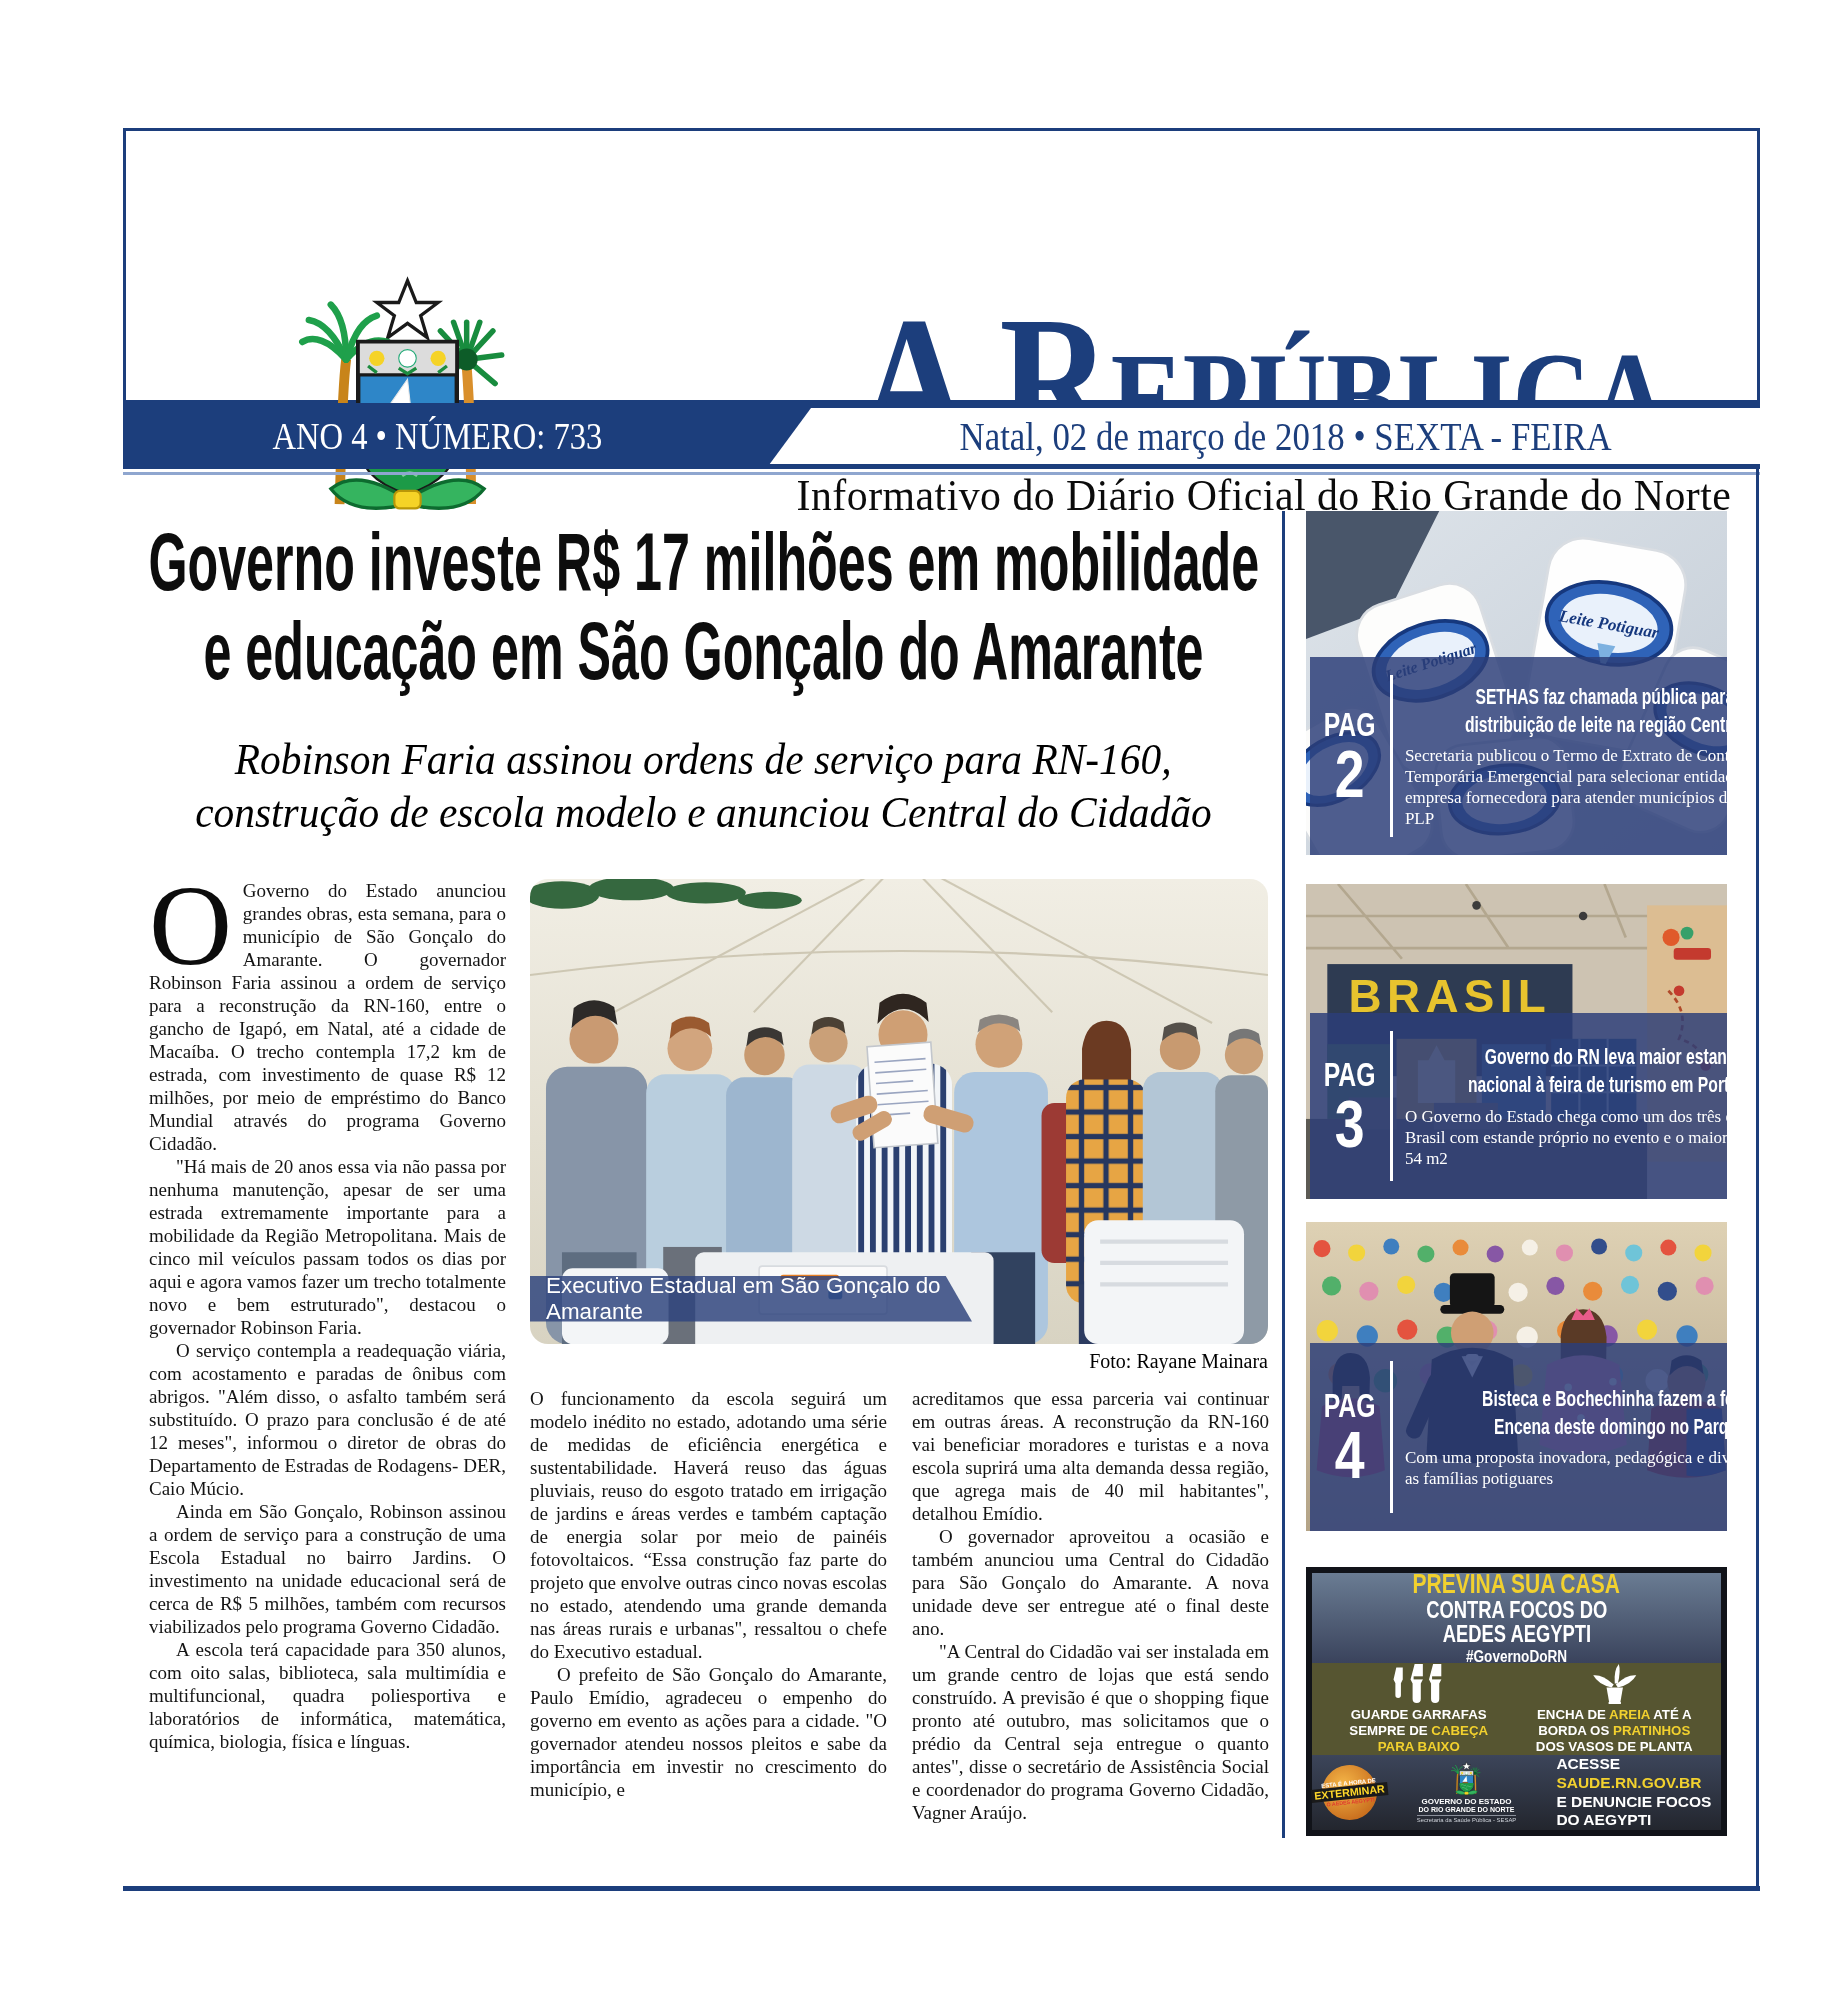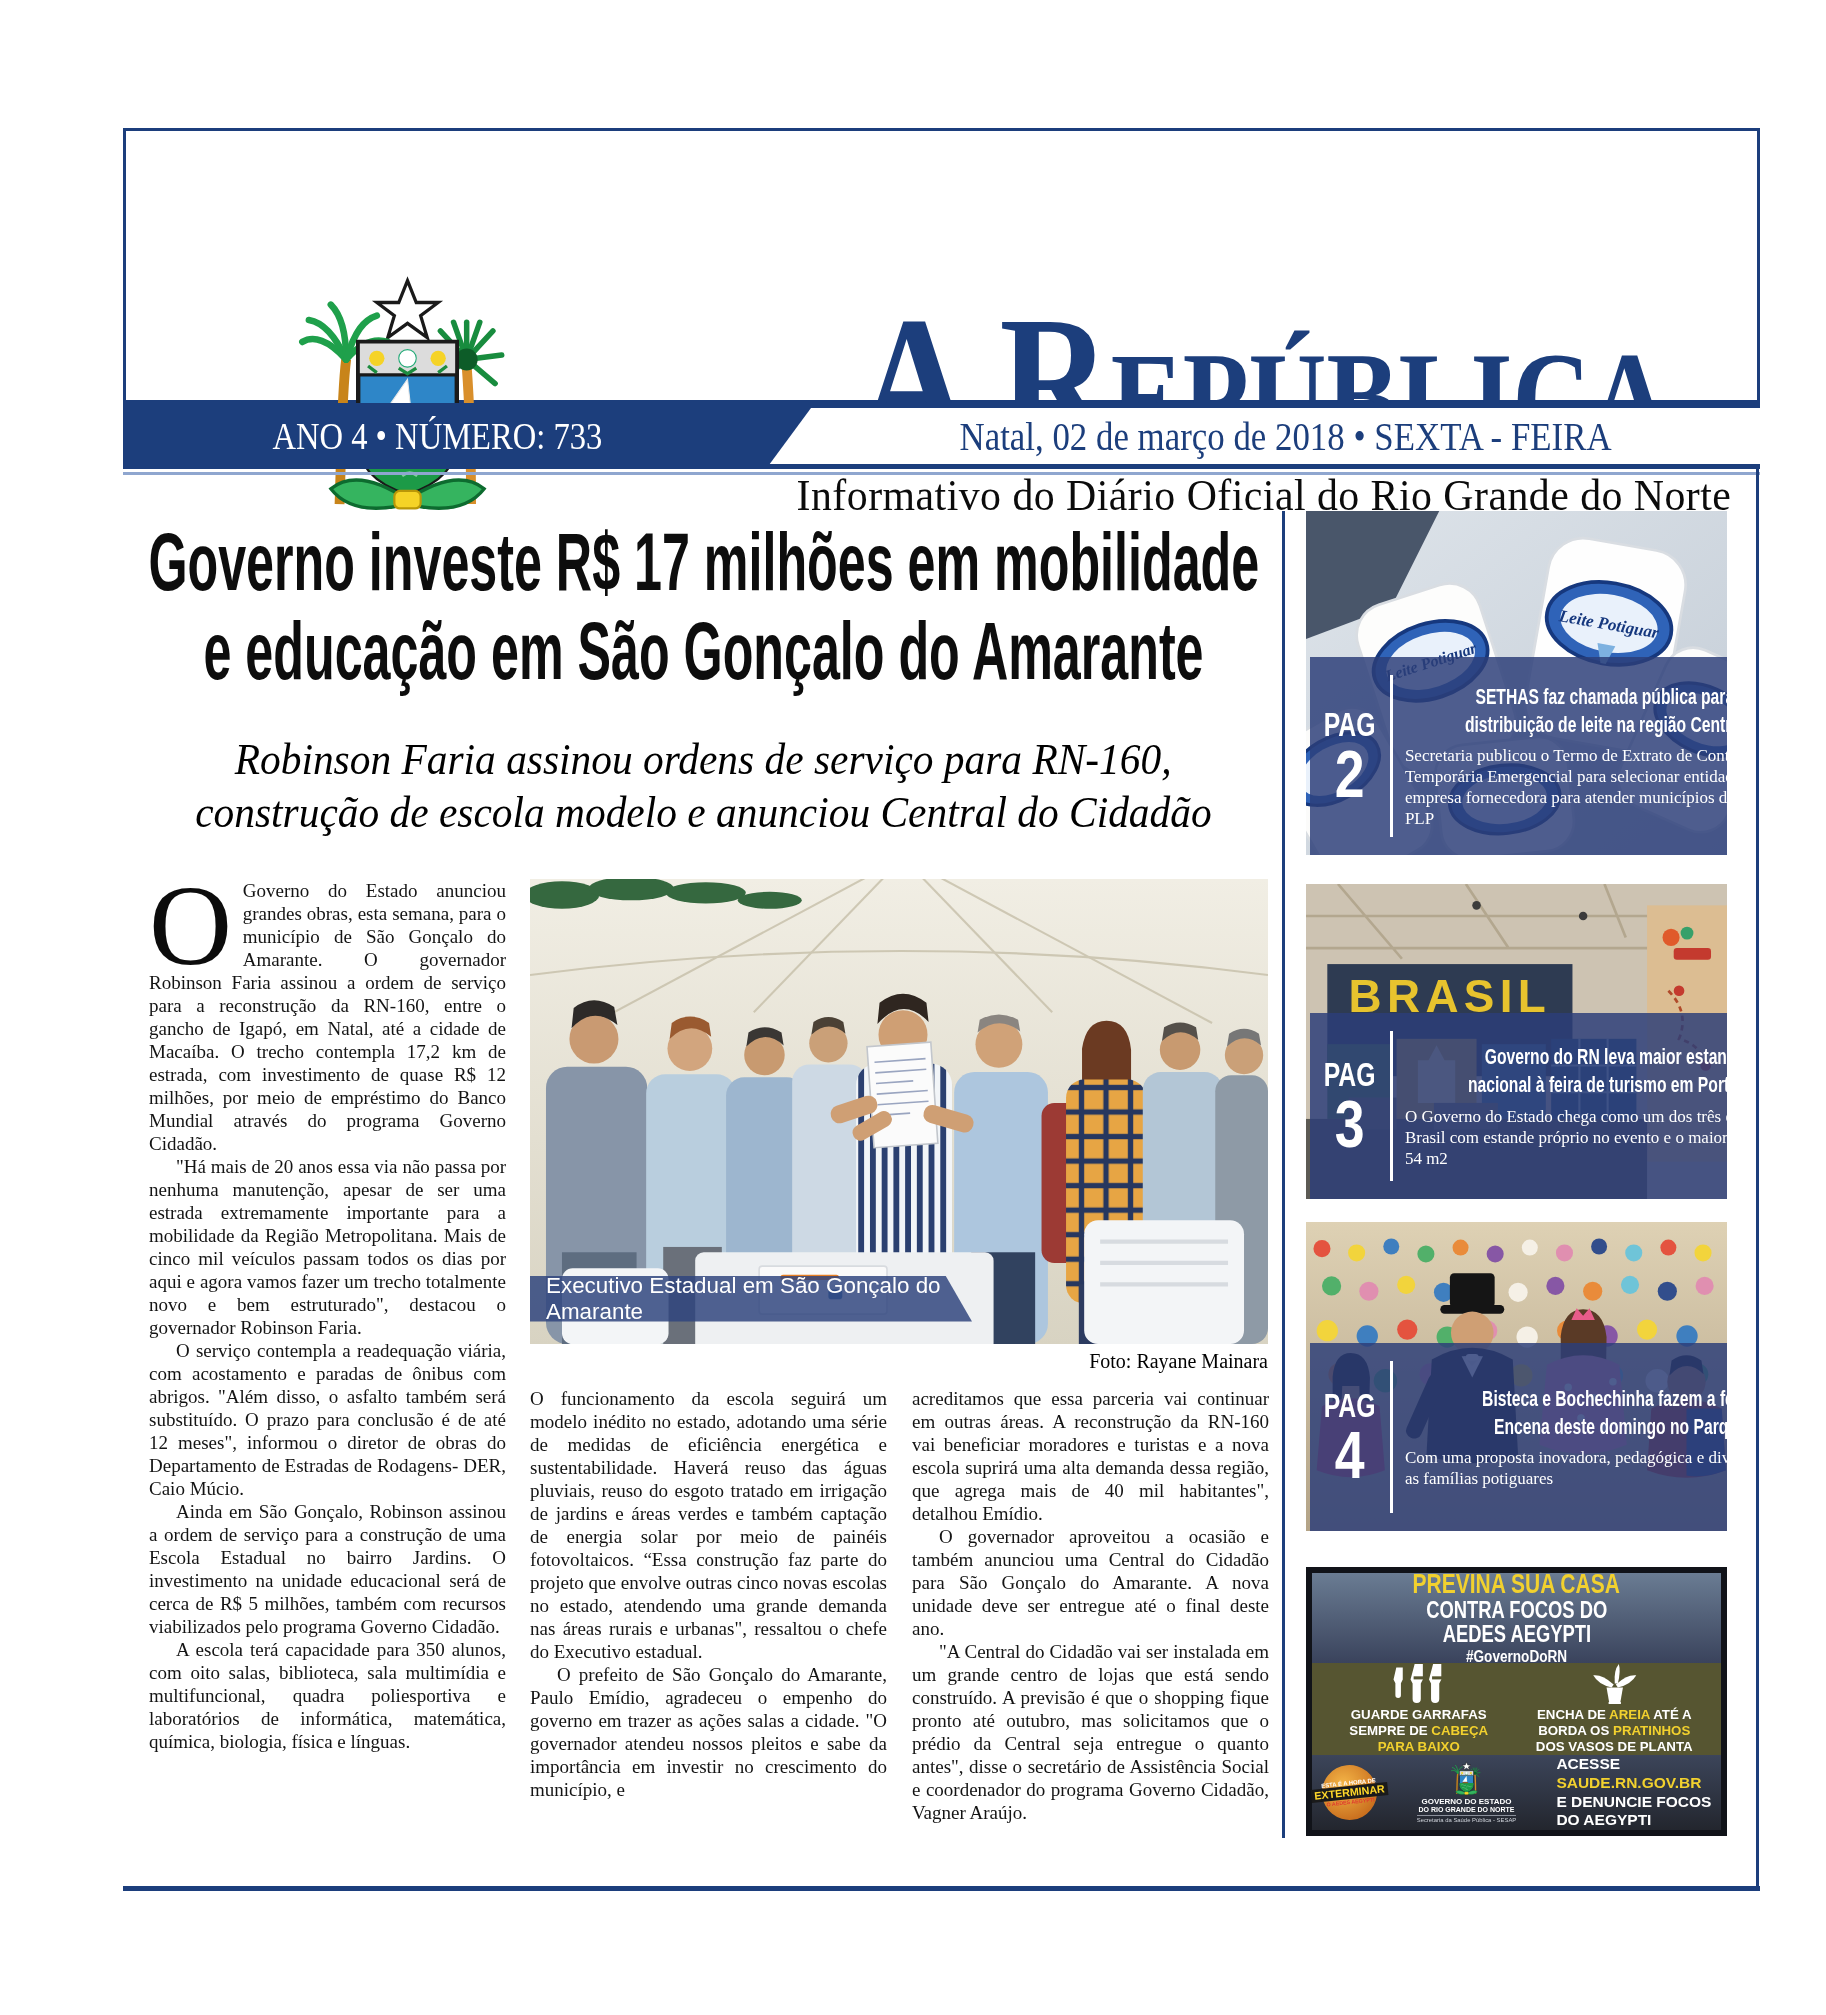--- a/index.html
+++ b/index.html
@@ -40,21 +40,21 @@
   
   .bodycol{font-size:19px;line-height:23px;text-align:justify;color:#141414;}
   .bodycol p{margin:0;text-indent:27px;}
   .bodycol p.first{text-indent:0;}
   #col1{left:149px;top:879px;width:357px;height:960px;}
   #col2{left:530px;top:1387px;width:357px;height:522px;}
   #col3{left:912px;top:1387px;width:357px;height:522px;}
   #dropcap{float:left;font-size:115px;line-height:86px;margin:4.3px 10.7px 0 0;color:#0c0c0c;}
 
   
-  #photo{left:530px;top:879px;width:738px;height:465px;overflow:hidden;}
+  #photo{left:530px;top:879px;width:738px;height:465px;overflow:hidden;border-radius:18px;}
   #photo svg{display:block;width:100%;height:100%;}
   #photo-caption{position:absolute;left:0;bottom:22.4px;width:442px;height:46px;background:rgba(47,68,125,.84);
                  clip-path:polygon(0 0,94% 0,100% 100%,0 100%);display:flex;align-items:center;
                  padding-left:16px;box-sizing:border-box;}
   #photo-caption span{font-family:"Liberation Sans",sans-serif;font-size:22.4px;color:#fff;--sx:.85;}
   #photo-credit{left:530px;top:1350px;width:738px;text-align:right;font-size:20px;color:#000;}
 
   
   #divider-v{left:1282px;top:511px;width:2.7px;height:1327px;background:#1c3e7c;}
   #border-right{left:1756px;top:466px;width:3.2px;height:1425px;background:#1c3e7c;}
@@ -316,21 +316,21 @@
 
   <div id="col1" class="abs bodycol">
     <p class="first"><span id="dropcap">O</span><span>Governo do Estado anunciou grandes obras, esta semana, para o município de São Gonçalo do Amarante. O governador Robinson Faria assinou a ordem de serviço para a reconstrução da RN-160, entre o gancho de Igapó, em Natal, até a cidade de Macaíba. O trecho contempla 17,2 km de estrada, com investimento de quase R$ 12 milhões, por meio de empréstimo do Banco Mundial através do programa Governo Cidadão.</span></p>
     <p>"Há mais de 20 anos essa via não passa por nenhuma manutenção, apesar de ser uma estrada extremamente importante para a mobilidade da Região Metropolitana. Mais de cinco mil veículos passam todos os dias por aqui e agora vamos fazer um trecho totalmente novo e bem estruturado", destacou o governador Robinson Faria.</p>
     <p>O serviço contempla a readequação viária, com acostamento e paradas de ônibus com abrigos. "Além disso, o asfalto também será substituído. O prazo para conclusão é de até 12 meses", informou o diretor de obras do Departamento de Estradas de Rodagens- DER, Caio Múcio.</p>
     <p>Ainda em São Gonçalo, Robinson assinou a ordem de serviço para a construção de uma Escola Estadual no bairro Jardins. O investimento na unidade educacional será de cerca de R$ 5 milhões, também com recursos viabilizados pelo programa Governo Cidadão.</p>
     <p>A escola terá capacidade para 350 alunos, com oito salas, biblioteca, sala multimídia e multifuncional, quadra poliesportiva e laboratórios de informática, matemática, química, biologia, física e línguas.</p>
   </div>
   <div id="col2" class="abs bodycol">
     <p class="first">O funcionamento da escola seguirá um modelo inédito no estado, adotando uma série de medidas de eficiência energética e sustentabilidade. Haverá reuso das águas pluviais, reuso do esgoto tratado em irrigação de jardins e áreas verdes e também captação de energia solar por meio de painéis fotovoltaicos. “Essa construção faz parte do projeto que envolve outras cinco novas escolas no estado, atendendo uma grande demanda nas áreas rurais e urbanas", ressaltou o chefe do Executivo estadual.</p>
-    <p>O prefeito de São Gonçalo do Amarante, Paulo Emídio, agradeceu o empenho do governo em trazer as ações salas a cidade. "O governador atendeu nossos pleitos e sabe da importância em investir no crescimento do município, e</p>
+    <p>O prefeito de São Gonçalo do Amarante, Paulo Emídio, agradeceu o empenho do governo em evento as ações para a cidade. "O governador atendeu nossos pleitos e sabe da importância em investir no crescimento do município, e</p>
   </div>
   <div id="col3" class="abs bodycol">
     <p class="first">acreditamos que essa parceria vai continuar em outras áreas. A reconstrução da RN-160 vai beneficiar moradores e turistas e a nova escola suprirá uma alta demanda dessa região, que agrega mais de 40 mil habitantes", detalhou Emídio.</p>
     <p>O governador aproveitou a ocasião e também anunciou uma Central do Cidadão para São Gonçalo do Amarante. A nova unidade deve ser entregue até o final deste ano.</p>
     <p>"A Central do Cidadão vai ser instalada em um grande centro de lojas que está sendo construído. A previsão é que o shopping fique pronto até outubro, mas solicitamos que o prédio da Central seja entregue o quanto antes", disse o secretário de Assistência Social e coordenador do programa Governo Cidadão, Vagner Araújo.</p>
   </div>
 
   <div id="divider-v" class="abs"></div>
   <div id="border-right" class="abs"></div>
   <div id="footer-rule" class="abs"></div>

